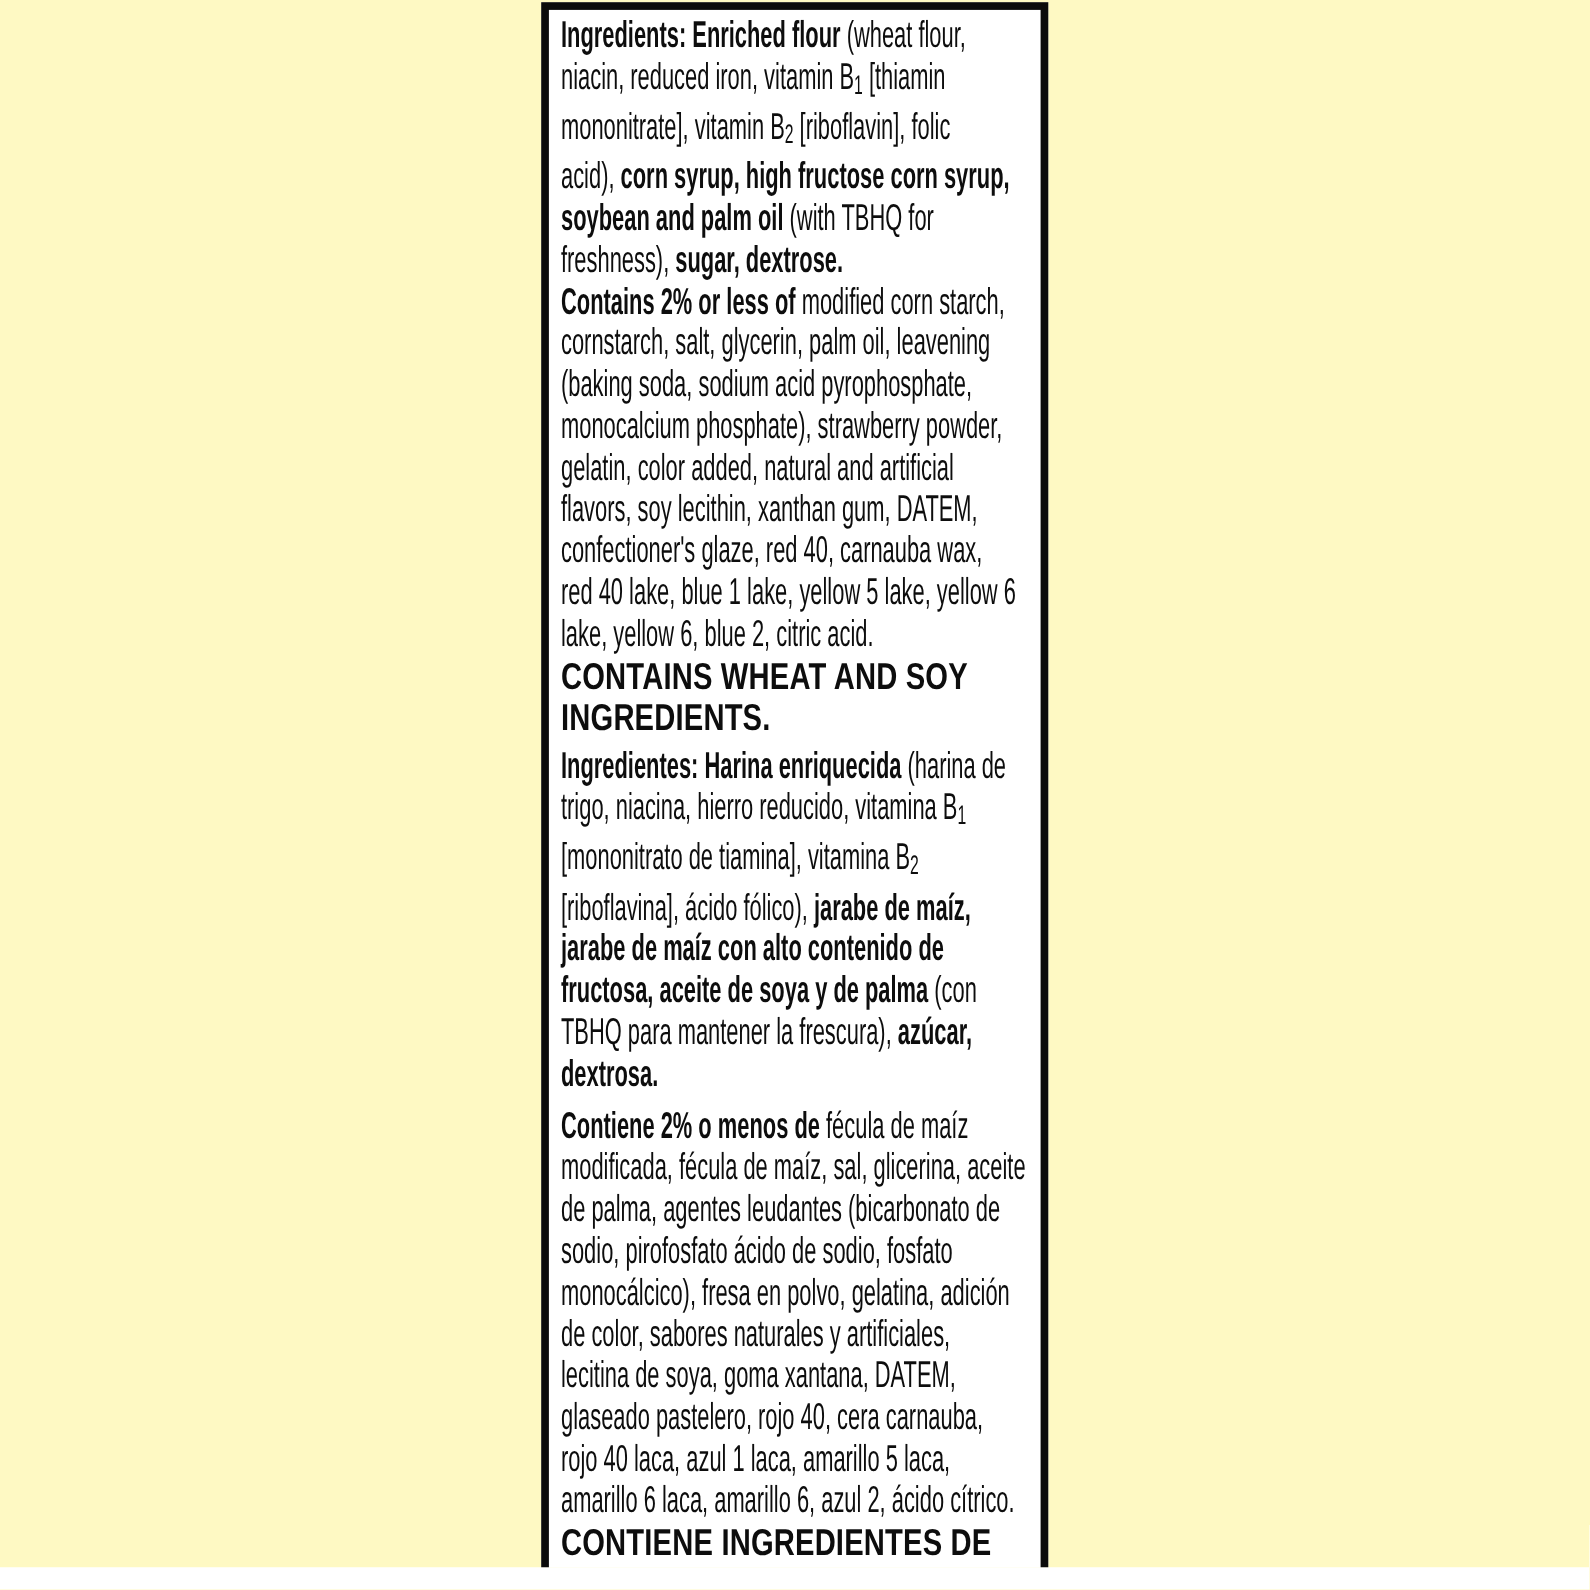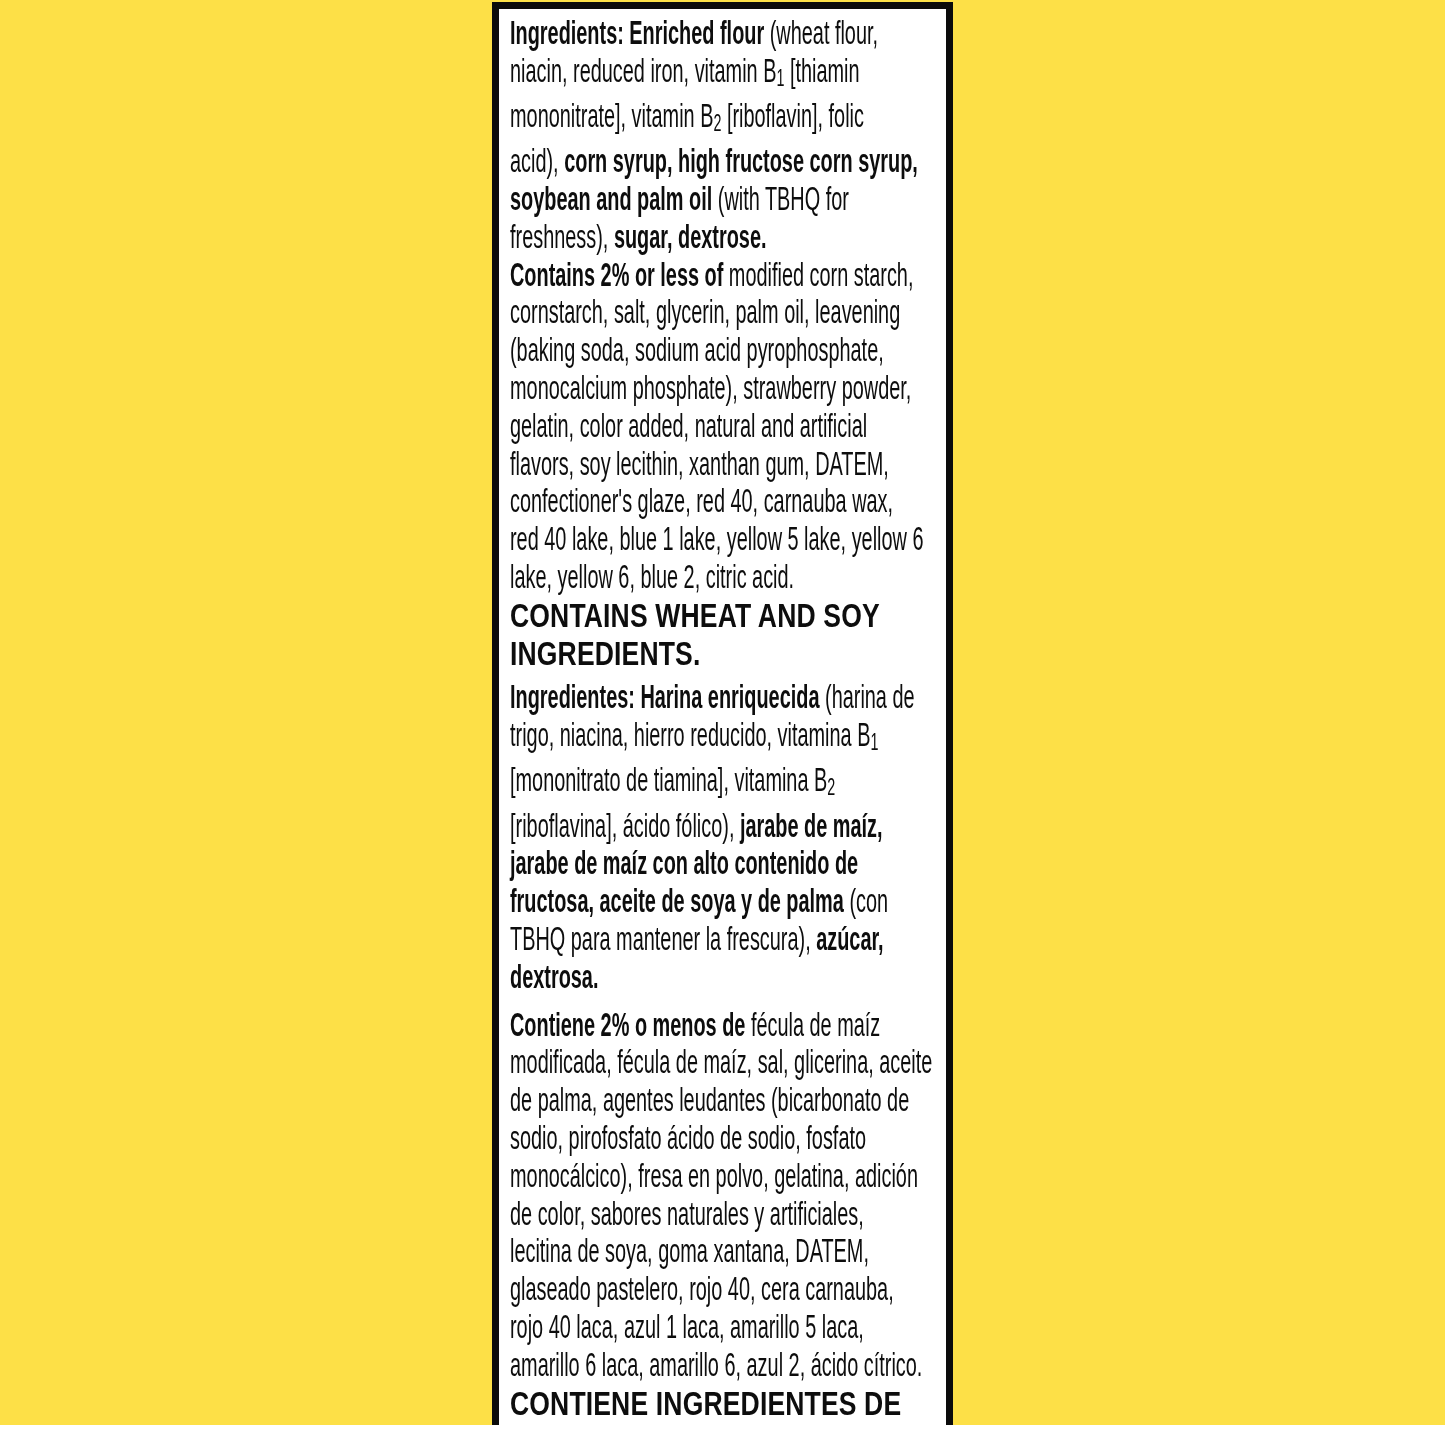--- a/index.html
+++ b/index.html
@@ -4,21 +4,21 @@
 <style>
   html, body {
     margin: 0;
     padding: 0;
     background: #ffffff;
   }
   .canvas {
     position: relative;
     width: 1445px;
     height: 1425px;
-    background: #fde047;
+    background: #fef9c3;
     overflow: hidden;
     font-family: "Liberation Sans", sans-serif;
     color: #0d0d0d;
   }
   .panel {
     position: absolute;
     left: 492px;
     top: 2px;
     width: 461px;
     height: 1437px;

